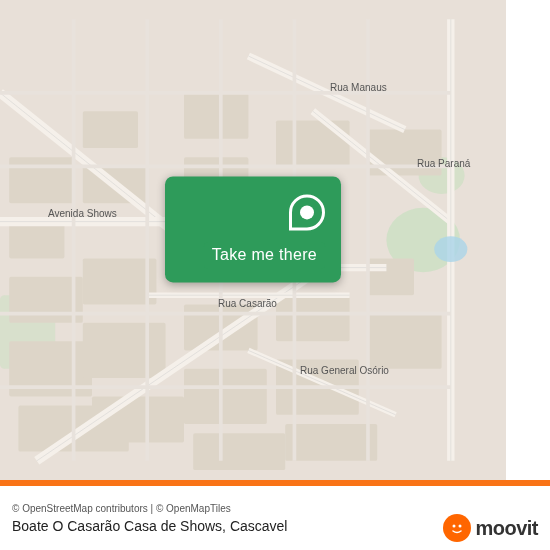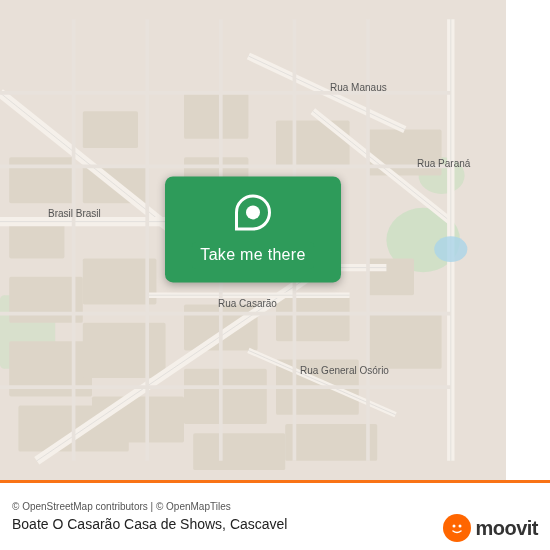--- a/index.html
+++ b/index.html
@@ -38,21 +38,21 @@
       gap: 0;
     }
 
     #green-box {
       background-color: #2e9b5a;
       border-radius: 8px;
       width: 176px;
       padding: 18px 16px 14px 16px;
       display: flex;
       flex-direction: column;
-      align-items: center;
+      align-items: flex-end;
       gap: 8px;
       box-shadow: 0 2px 8px rgba(0,0,0,0.3);
     }
 
     #location-icon {
       width: 36px;
       height: 36px;
       border: 3px solid white;
       border-radius: 50% 50% 50% 0;
       transform: rotate(-45deg);
@@ -82,21 +82,21 @@
       cursor: pointer;
       padding: 4px 8px;
       letter-spacing: 0.3px;
     }
 
     
     #bottom-bar {
       width: 550px;
       height: 70px;
       background: white;
-      border-top: 3px solid #f97316;
+      border-top: 6px solid #f97316;
       display: flex;
       flex-direction: column;
       justify-content: center;
       padding: 6px 12px;
       position: relative;
     }
 
     #attribution {
       font-size: 10px;
       color: #555;
@@ -223,21 +223,21 @@
     <line x1="0" y1="160" x2="490" y2="160" stroke="#e8e2dc" stroke-width="4"></line>
     <line x1="0" y1="320" x2="490" y2="320" stroke="#e8e2dc" stroke-width="4"></line>
     <line x1="0" y1="400" x2="490" y2="400" stroke="#e8e2dc" stroke-width="4"></line>
 
     <ellipse cx="490" cy="250" rx="18" ry="14" fill="#aad4e8" opacity="0.8"></ellipse>
   </svg>
 
   
   <div class="street-label" style="top:82px; left:330px;">Rua Manaus</div>
   <div class="street-label" style="top:158px; left:388px;padding-left:29px;">Rua Paraná</div>
-  <div class="street-label" style="top:208px; left:48px;">Brasil Brasil</div>
+  <div class="street-label" style="top:208px; left:48px;">Avenida Shows</div>
   <div class="street-label" style="top:272px; left:248px;">Rua Maranhão</div>
   <div class="street-label" style="top:298px; left:218px;">Rua Casarão</div>
   <div class="street-label" style="top:365px; left:300px;">Rua General Osório</div>
 
   
   <div id="button-overlay">
     <div id="green-box">
       <div style="transform: rotate(45deg); margin-bottom: 4px;">
         <div id="location-icon"></div>
       </div>

